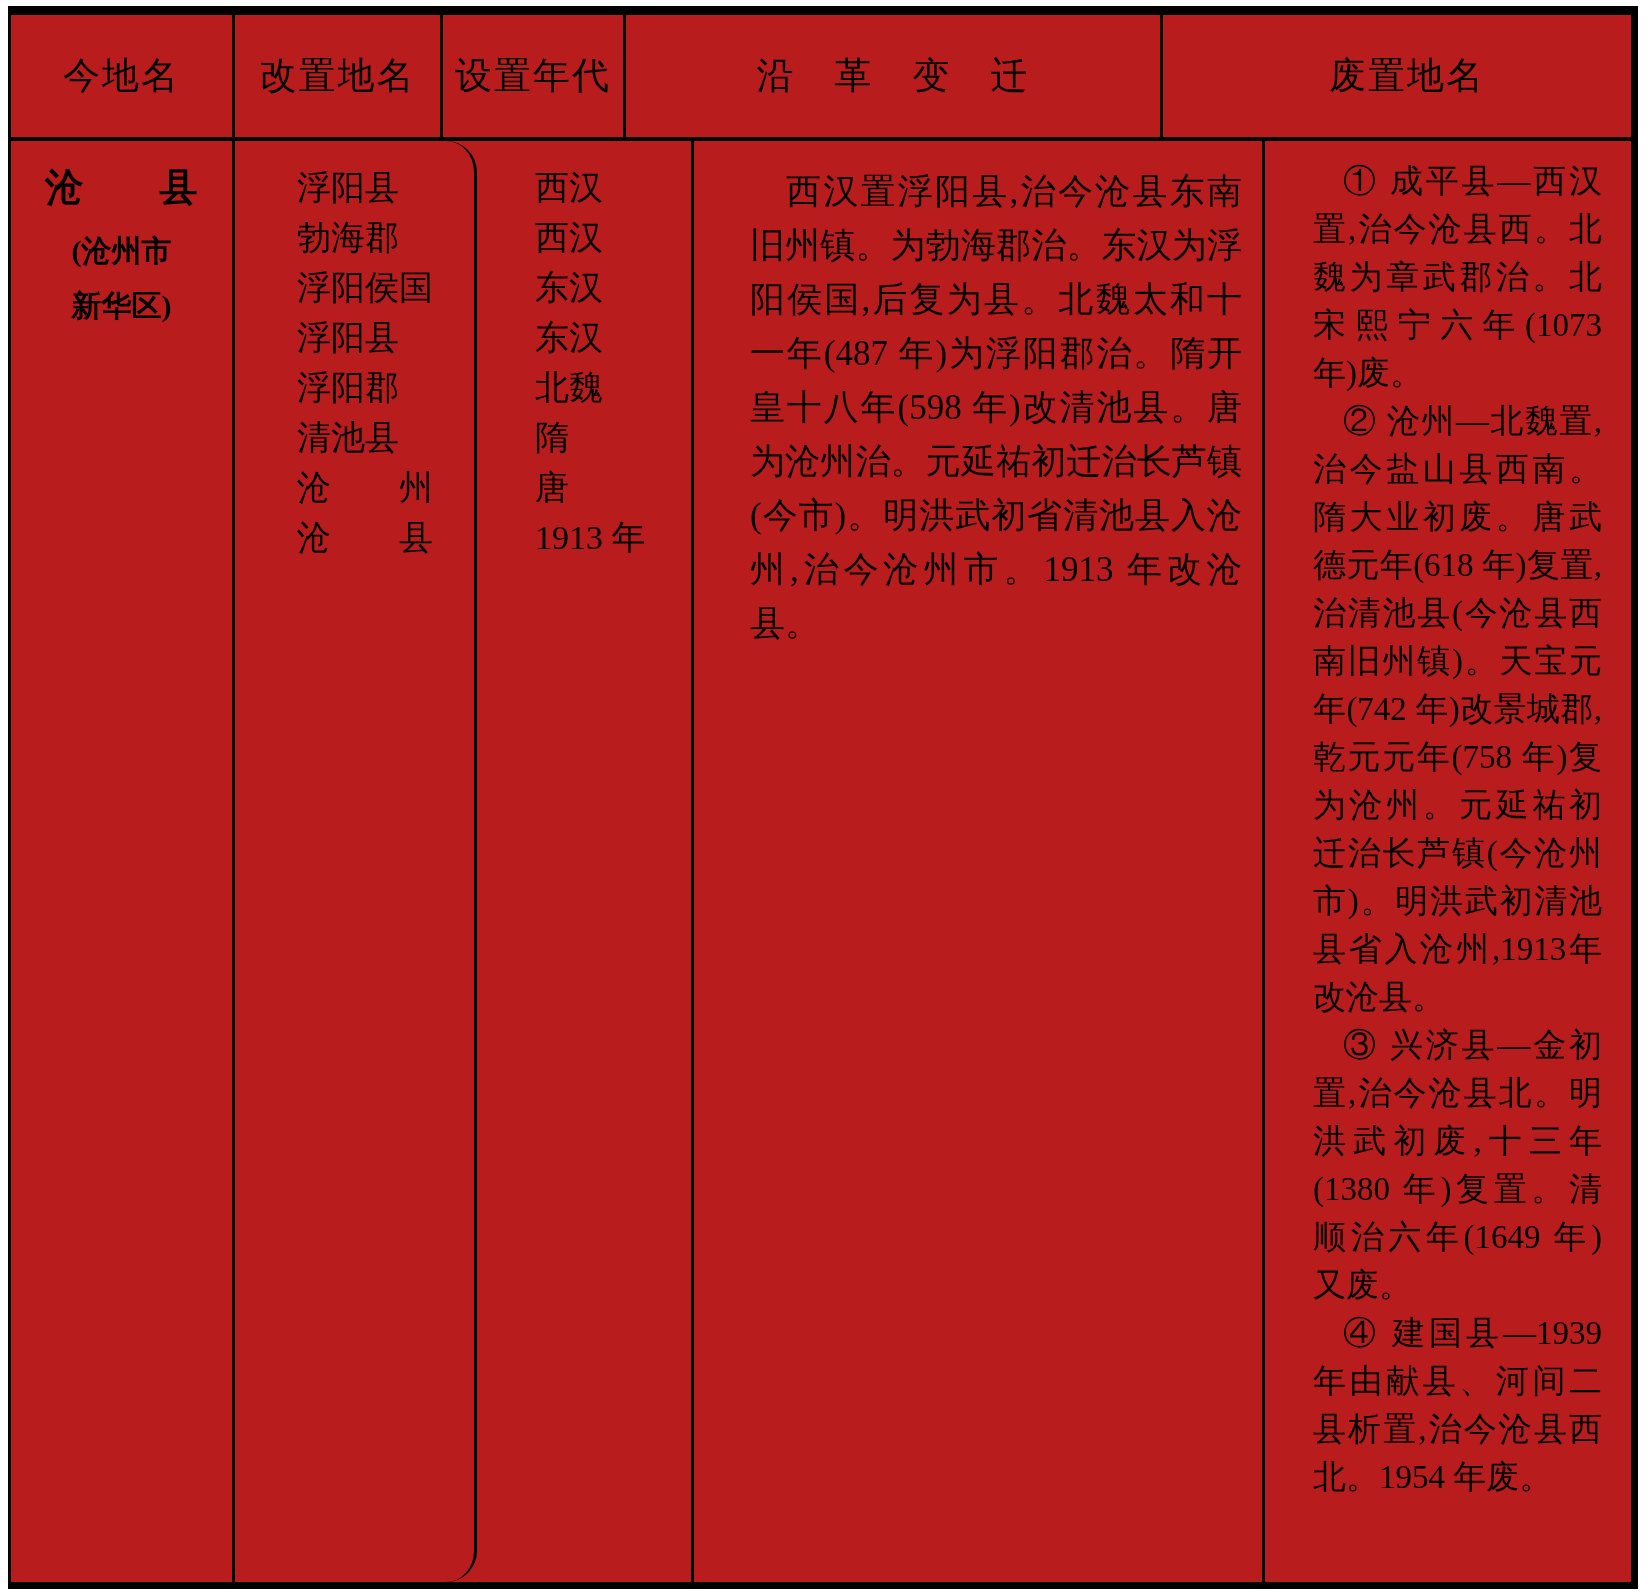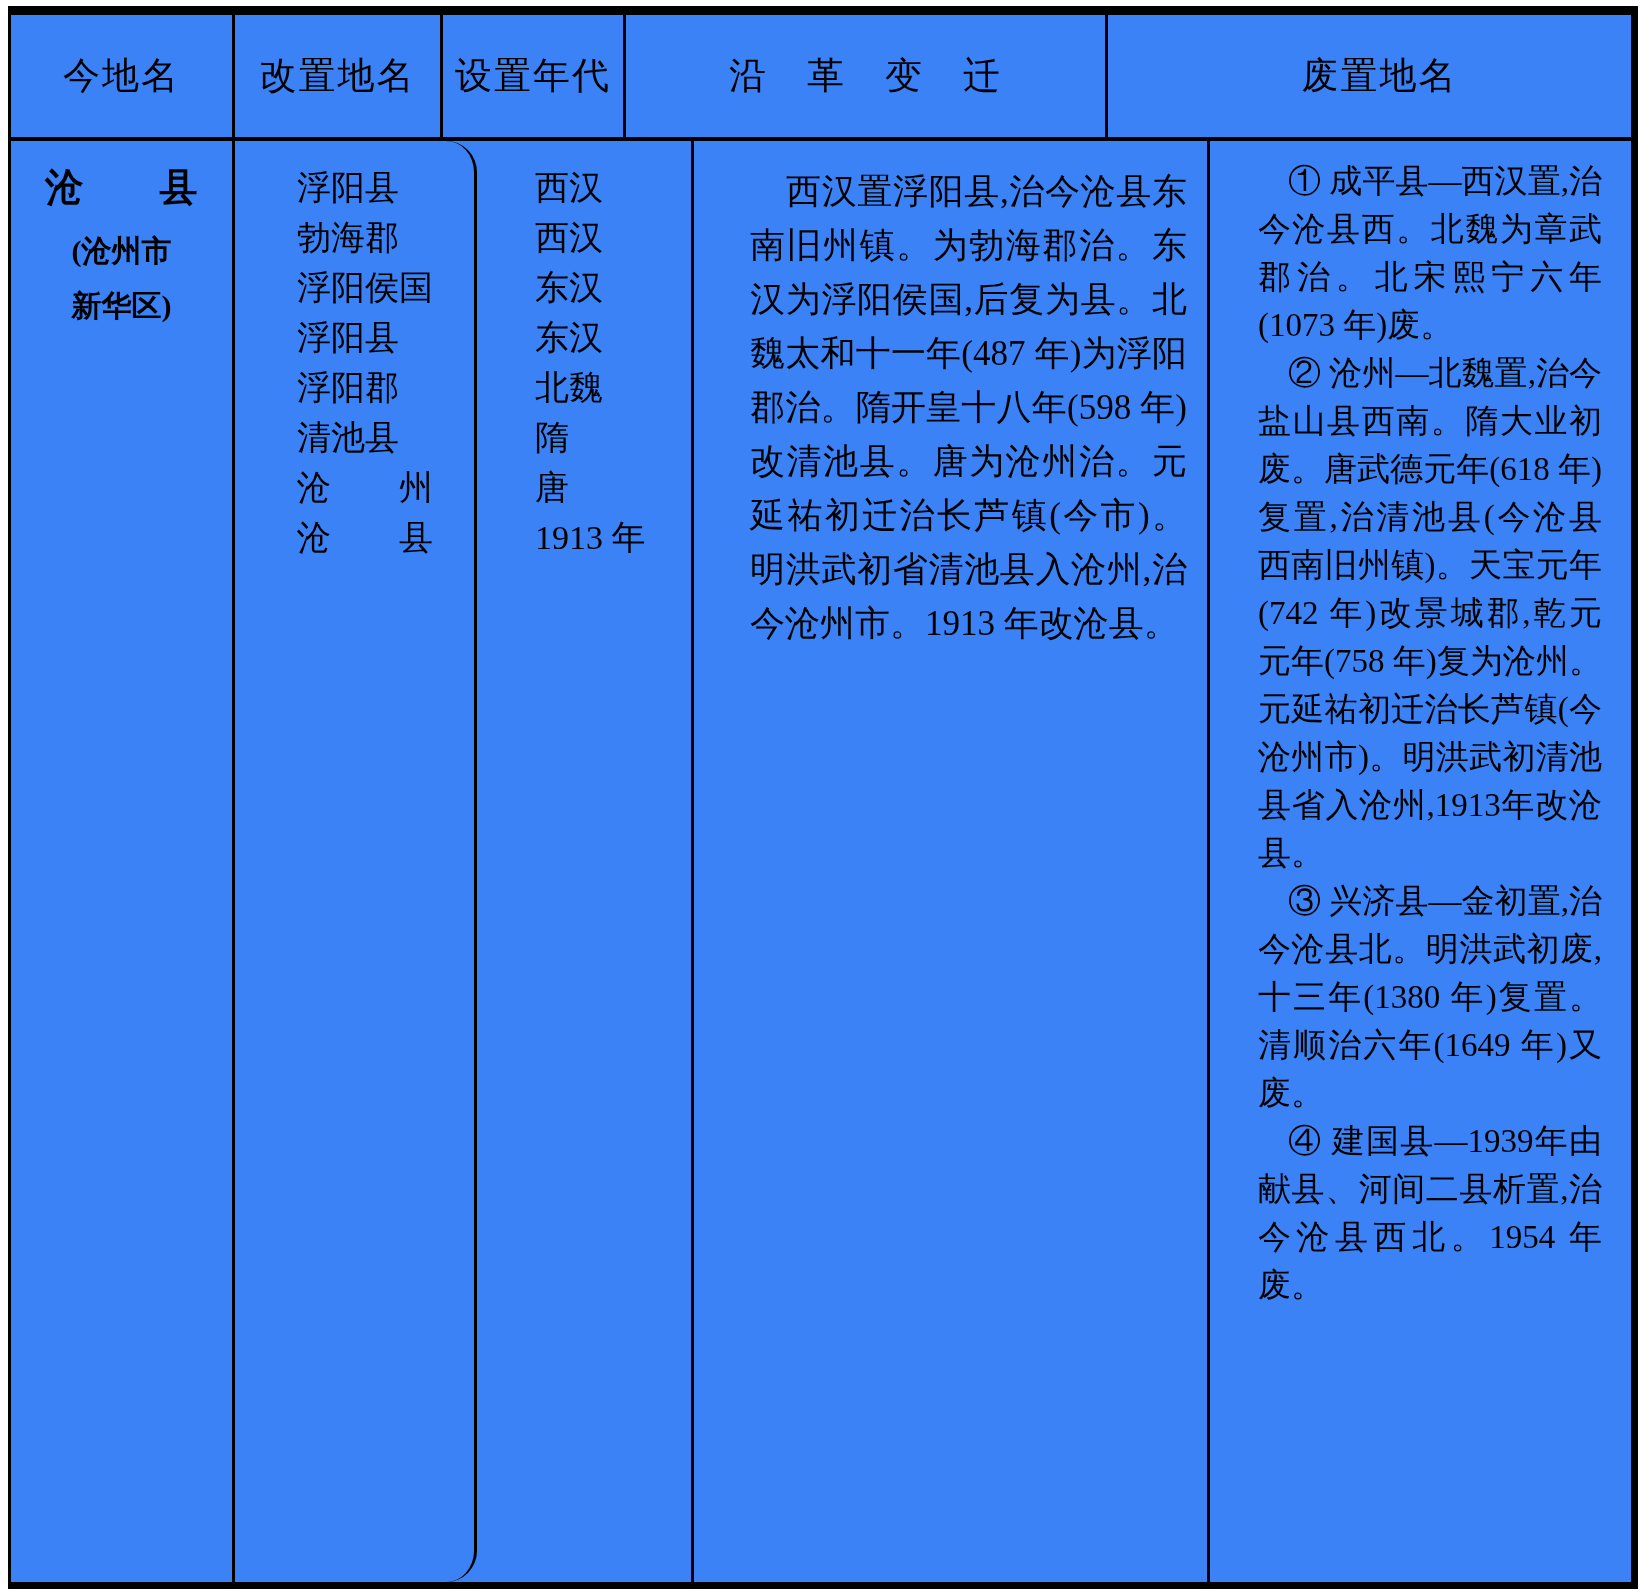--- a/index.html
+++ b/index.html
@@ -19,39 +19,39 @@
     top: 6px;
     width: 1630px;
     height: 1583px;
     box-sizing: border-box;
     border-top: 9px solid #000;
     border-left: 3px solid #000;
     border-right: 7px solid #000;
     border-bottom: 7px solid #000;
     display: flex;
     flex-direction: column;
-    background: #3b82f6;
+    background: #b91c1c;
   }
   .row { display: flex; width: 100%; box-sizing: border-box; }
   .hrow {
     height: 126px;
     border-bottom: 4px solid #000;
     flex: none;
   }
   .brow { flex: 1 1 auto; overflow: hidden; gap: 34px; }
   .cell {
     box-sizing: border-box;
     border-right: 3px solid #000;
     overflow: hidden;
     flex: none;
   }
   .c1 { width: 224px; }
   .c2 { width: 208px; }
   .c3 { width: 183px; }
-  .c4 { width: 482px; }
+  .c4 { width: 537px; }
   .c5 { width: auto; flex: 1 1 auto; border-right: none; padding-left: 20px; }
   .hcell {
     display: flex;
     align-items: center;
     justify-content: center;
     font-size: 37px;
     letter-spacing: 2px;
     white-space: nowrap;
   }
   

